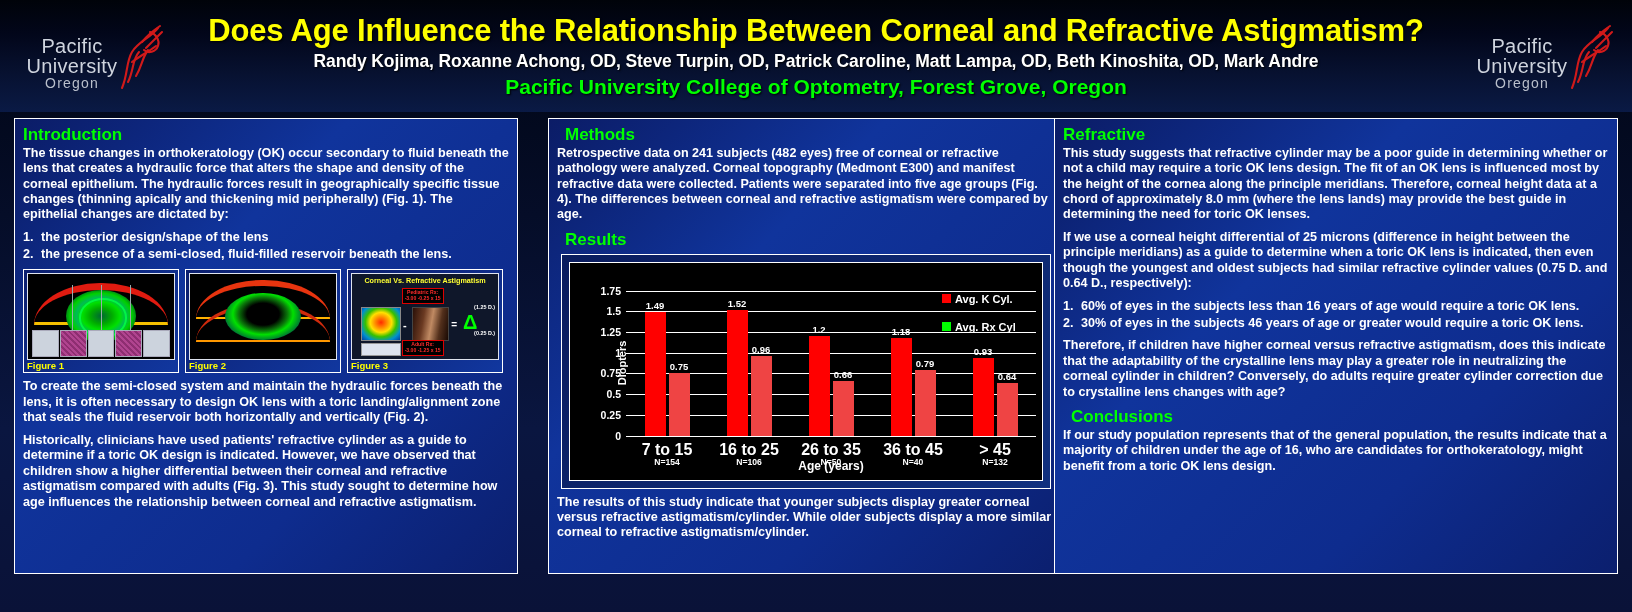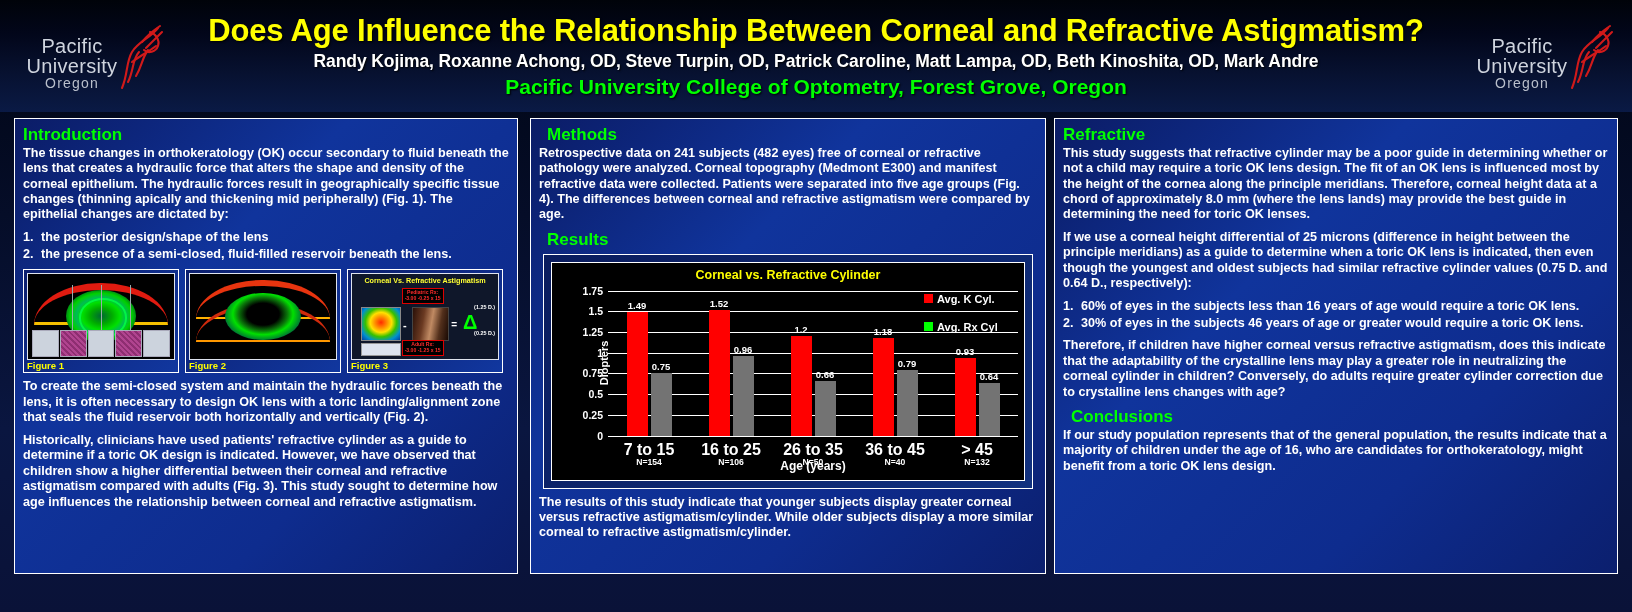--- a/index.html
+++ b/index.html
@@ -53,21 +53,21 @@
 
   
   .col{
     position:absolute;top:118px;
     background:linear-gradient(135deg,#0b1c66 0%,#10349c 35%,#0e2c8e 70%,#0b1f6e 100%);
     border:1.5px solid #ffffff;
     box-sizing:border-box;
     overflow:hidden;
   }
   #col-left{left:14px;width:504px;height:456px;}
-  #col-mid{left:530px;width:516px;height:456px;}
+  #col-mid{left:548px;width:516px;height:456px;}
   #col-right{left:1054px;width:564px;height:456px;}
 
   .inner{padding:6px 8px 4px 8px;}
 
   .h-sec{
     color:#00ff00;font-size:17px;font-weight:bold;
     margin:0 0 1px 0;line-height:1.15;
   }
   .h-sec.indent{margin-left:8px;}
 
@@ -216,21 +216,21 @@
     position:absolute;inset:0;display:flex;align-items:flex-end;
   }
   .group{
     flex:1;height:100%;position:relative;
     display:flex;align-items:flex-end;justify-content:center;gap:3px;margin-top:11px;
   }
   .bar{
     width:21px;position:relative;
   }
   .bar.k{background:#ff0000;}
-  .bar.rx{background:#737373;}
+  .bar.rx{background:#ef4444;}
   .bar .val{
     position:absolute;left:50%;transform:translateX(-50%);
     bottom:100%;margin-bottom:1px;
     color:#ffffff;font-size:9.5px;font-weight:bold;white-space:nowrap;
   }
   .xlab{
     position:absolute;top:100%;left:0;right:0;margin-top:5px;text-align:center;
     color:#ffffff;font-weight:bold;line-height:1.12;
   }
   .xlab .r{font-size:16px;display:block;}
@@ -382,21 +382,20 @@
   <div class="col" id="col-mid">
     <div class="inner">
 
       <div class="h-sec indent">Methods</div>
       <p class="body">Retrospective data on 241 subjects (482 eyes) free of corneal or refractive pathology were analyzed. Corneal topography (Medmont E300) and manifest refractive data were collected. Patients were separated into five age groups (Fig. 4). The differences between corneal and refractive astigmatism were compared by age.</p>
 
       <div class="h-sec indent">Results</div>
 
       <div id="chart-frame">
         <div id="chart">
-          <div id="chart-title">Corneal vs. Refractive Cylinder</div>
 
           <div id="plot">
             <div class="yaxis-label">Diopters</div>
             <div id="gridlines">
                 <div class="gridline base" style="top: 100%;"></div>
                 <div class="gridline" style="top: 85.7143%;"></div>
                 <div class="gridline" style="top: 71.4286%;"></div>
                 <div class="gridline" style="top: 57.1429%;"></div>
                 <div class="gridline" style="top: 42.8571%;"></div>
                 <div class="gridline" style="top: 28.5714%;"></div>

